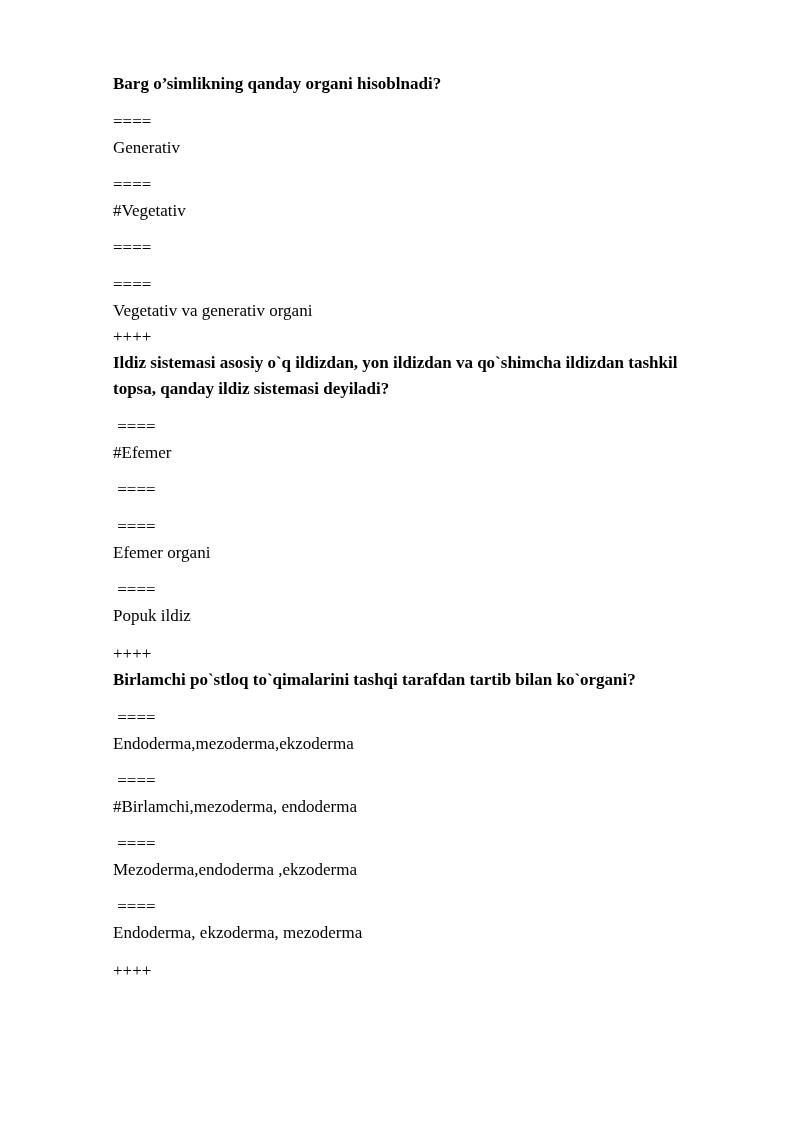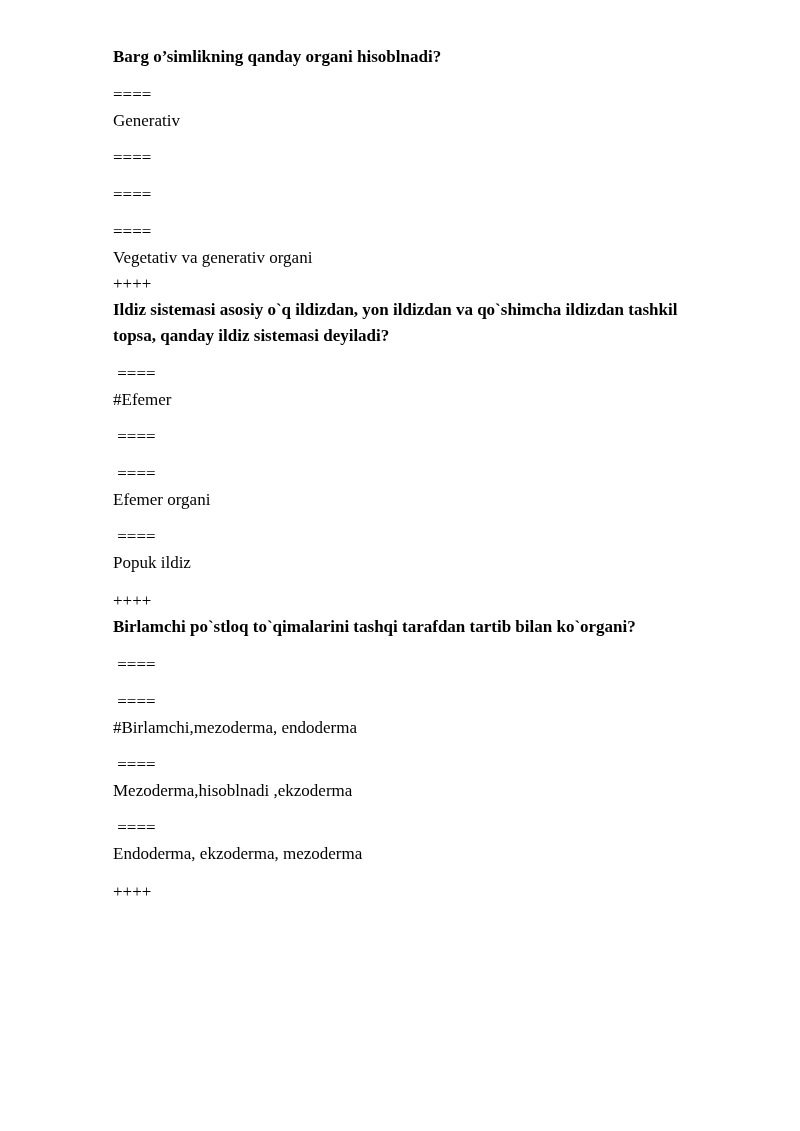--- a/index.html
+++ b/index.html
@@ -10,21 +10,21 @@
   body {
     width: 800px;
     height: 1131px;
     overflow: hidden;
   }
   .page {
     box-sizing: border-box;
     width: 800px;
     height: 1131px;
     background: #ffffff;
-    padding: 44px 55px 0 113px;
+    padding: 71px 55px 0 113px;
     font-family: "Liberation Serif", serif;
     font-size: 17px;
     line-height: 26px;
     color: #000000;
   }
   .page p {
     margin: 0;
     white-space: pre-wrap;
   }
   .q-text {
@@ -50,20 +50,21 @@
 
   <section class="question-block">
     <p class="q-text">Barg o’simlikning qanday organi hisoblnadi?</p>
 
     <div class="answer-group first">
       <p class="sep">====</p>
       <p class="ans">Generativ</p>
     </div>
     <div class="answer-group">
       <p class="sep">====</p>
+      <p class="ans">#Vegetativ</p>
     </div>
     <div class="answer-group">
       <p class="sep">====</p>
     </div>
     <div class="answer-group">
       <p class="sep">====</p>
       <p class="ans">Vegetativ va generativ organi</p>
     </div>
 
     <p class="term">++++</p>
@@ -90,28 +91,29 @@
     </div>
 
     <p class="term gapped">++++</p>
   </section>
 
   <section class="question-block">
     <p class="q-text">Birlamchi po`stloq to`qimalarini tashqi tarafdan tartib bilan ko`organi?</p>
 
     <div class="answer-group first">
       <p class="sep"> ====</p>
+      <p class="ans">Endoderma,mezoderma,ekzoderma</p>
     </div>
     <div class="answer-group">
       <p class="sep"> ====</p>
       <p class="ans">#Birlamchi,mezoderma, endoderma</p>
     </div>
     <div class="answer-group">
       <p class="sep"> ====</p>
-      <p class="ans">Mezoderma,hisoblnadi ,ekzoderma</p>
+      <p class="ans">Mezoderma,endoderma ,ekzoderma</p>
     </div>
     <div class="answer-group">
       <p class="sep"> ====</p>
       <p class="ans">Endoderma, ekzoderma, mezoderma</p>
     </div>
 
     <p class="term gapped">++++</p>
   </section>
 
 </div>

